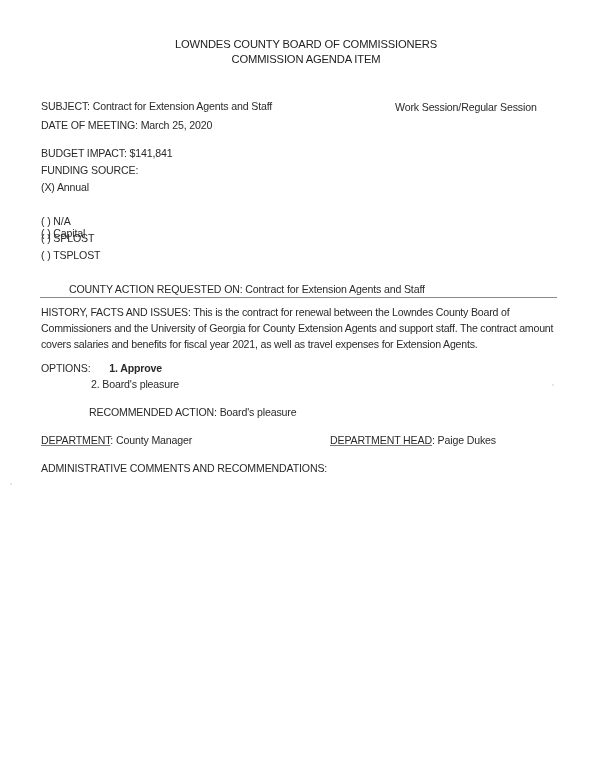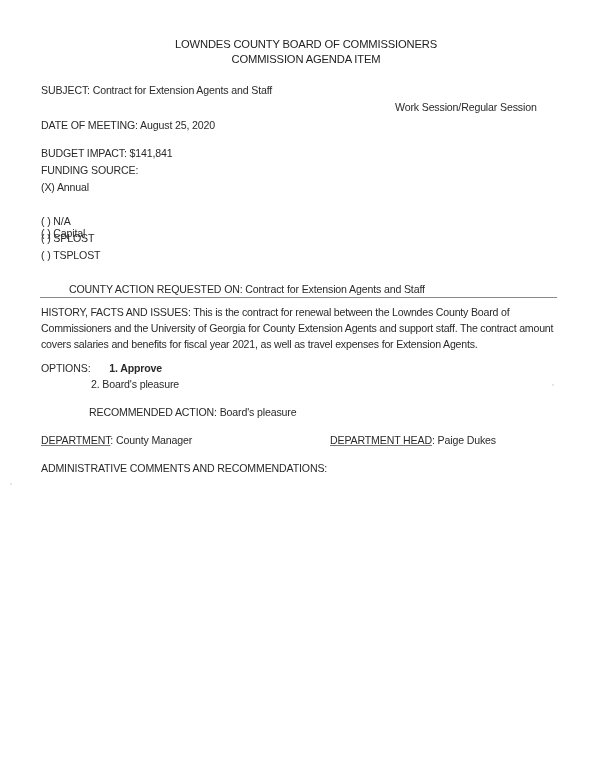--- a/index.html
+++ b/index.html
@@ -46,30 +46,30 @@
     }
   </style>
 </head>
 <body>
 
 <div>
 
   <div class="abs title" style="top:38px;">LOWNDES COUNTY BOARD OF COMMISSIONERS</div>
   <div class="abs title" style="top:53px;">COMMISSION AGENDA ITEM</div>
 
-  <div class="abs line" style="top:84px;">
+  <div class="abs line" style="top:100px;">
     <span>SUBJECT:</span>
     <span>Contract for Extension Agents and Staff</span>
   </div>
 
   <div class="abs" style="top:101px; left:395px;">Work Session/Regular Session</div>
 
   <div class="abs line" style="top:119px;">
     <span>DATE OF MEETING:</span>
-    <span>August 25, 2020</span>
+    <span>March 25, 2020</span>
   </div>
 
   <div class="abs line" style="top:147px;">
     <span>BUDGET IMPACT:</span>
     <span>$141,841</span>
   </div>
 
   <div class="abs line" style="top:164px;">FUNDING SOURCE:</div>
 
   <div class="abs line" style="top:181px;text-align:right;">

